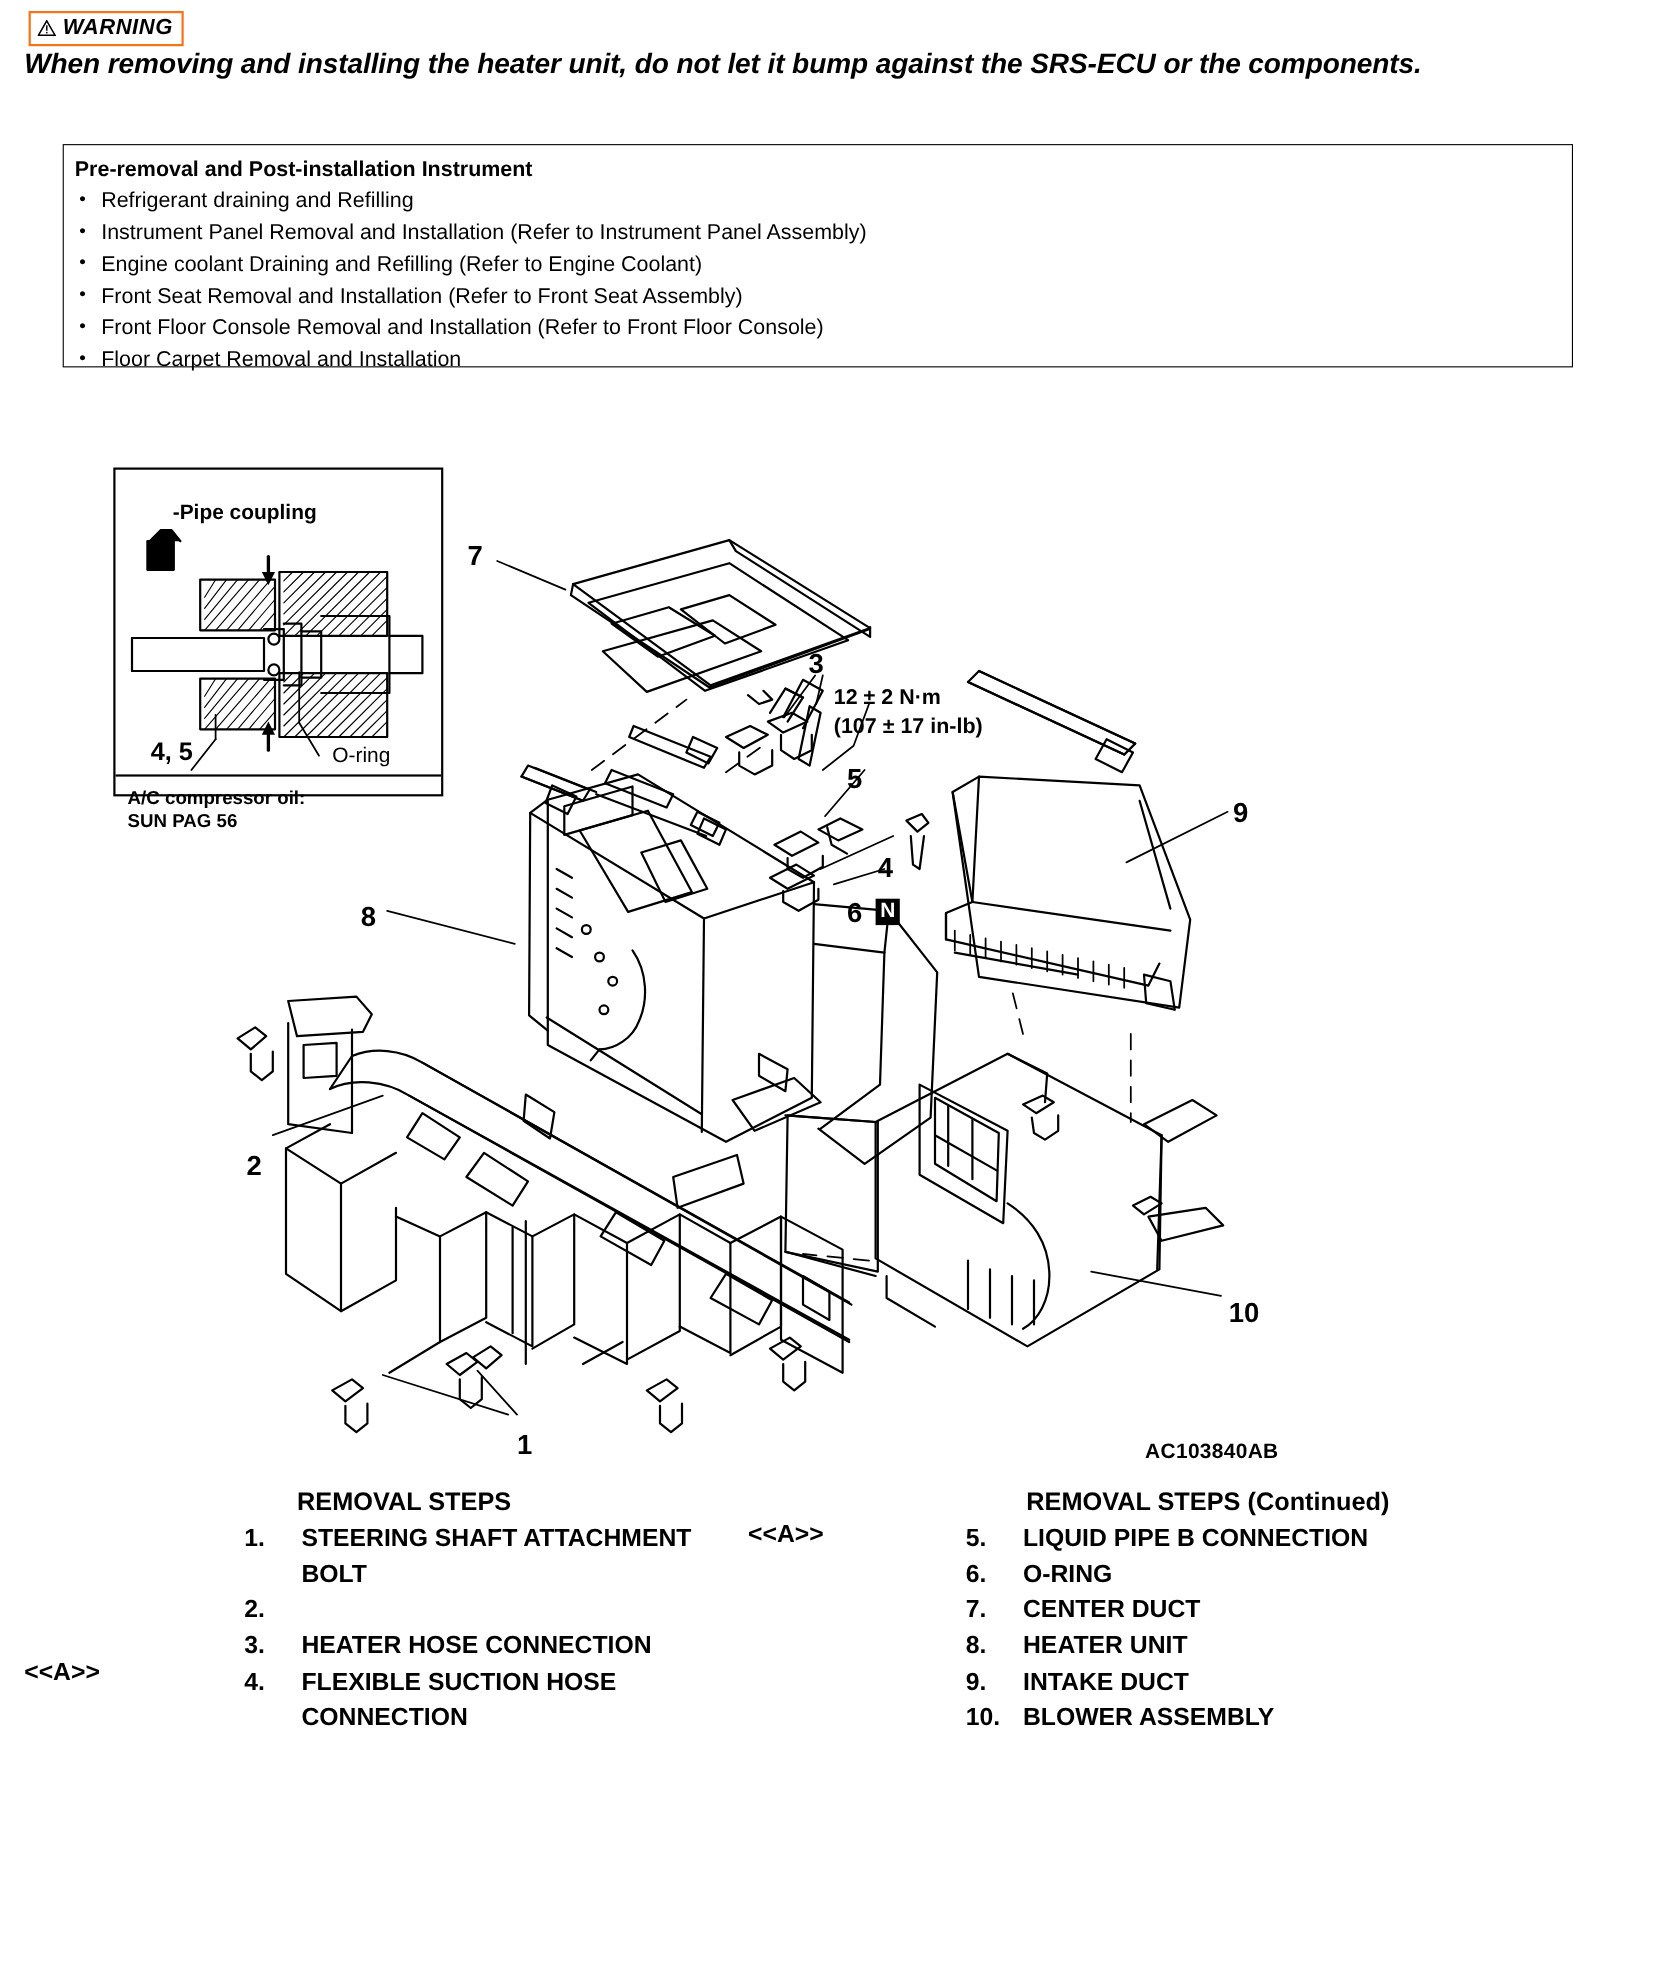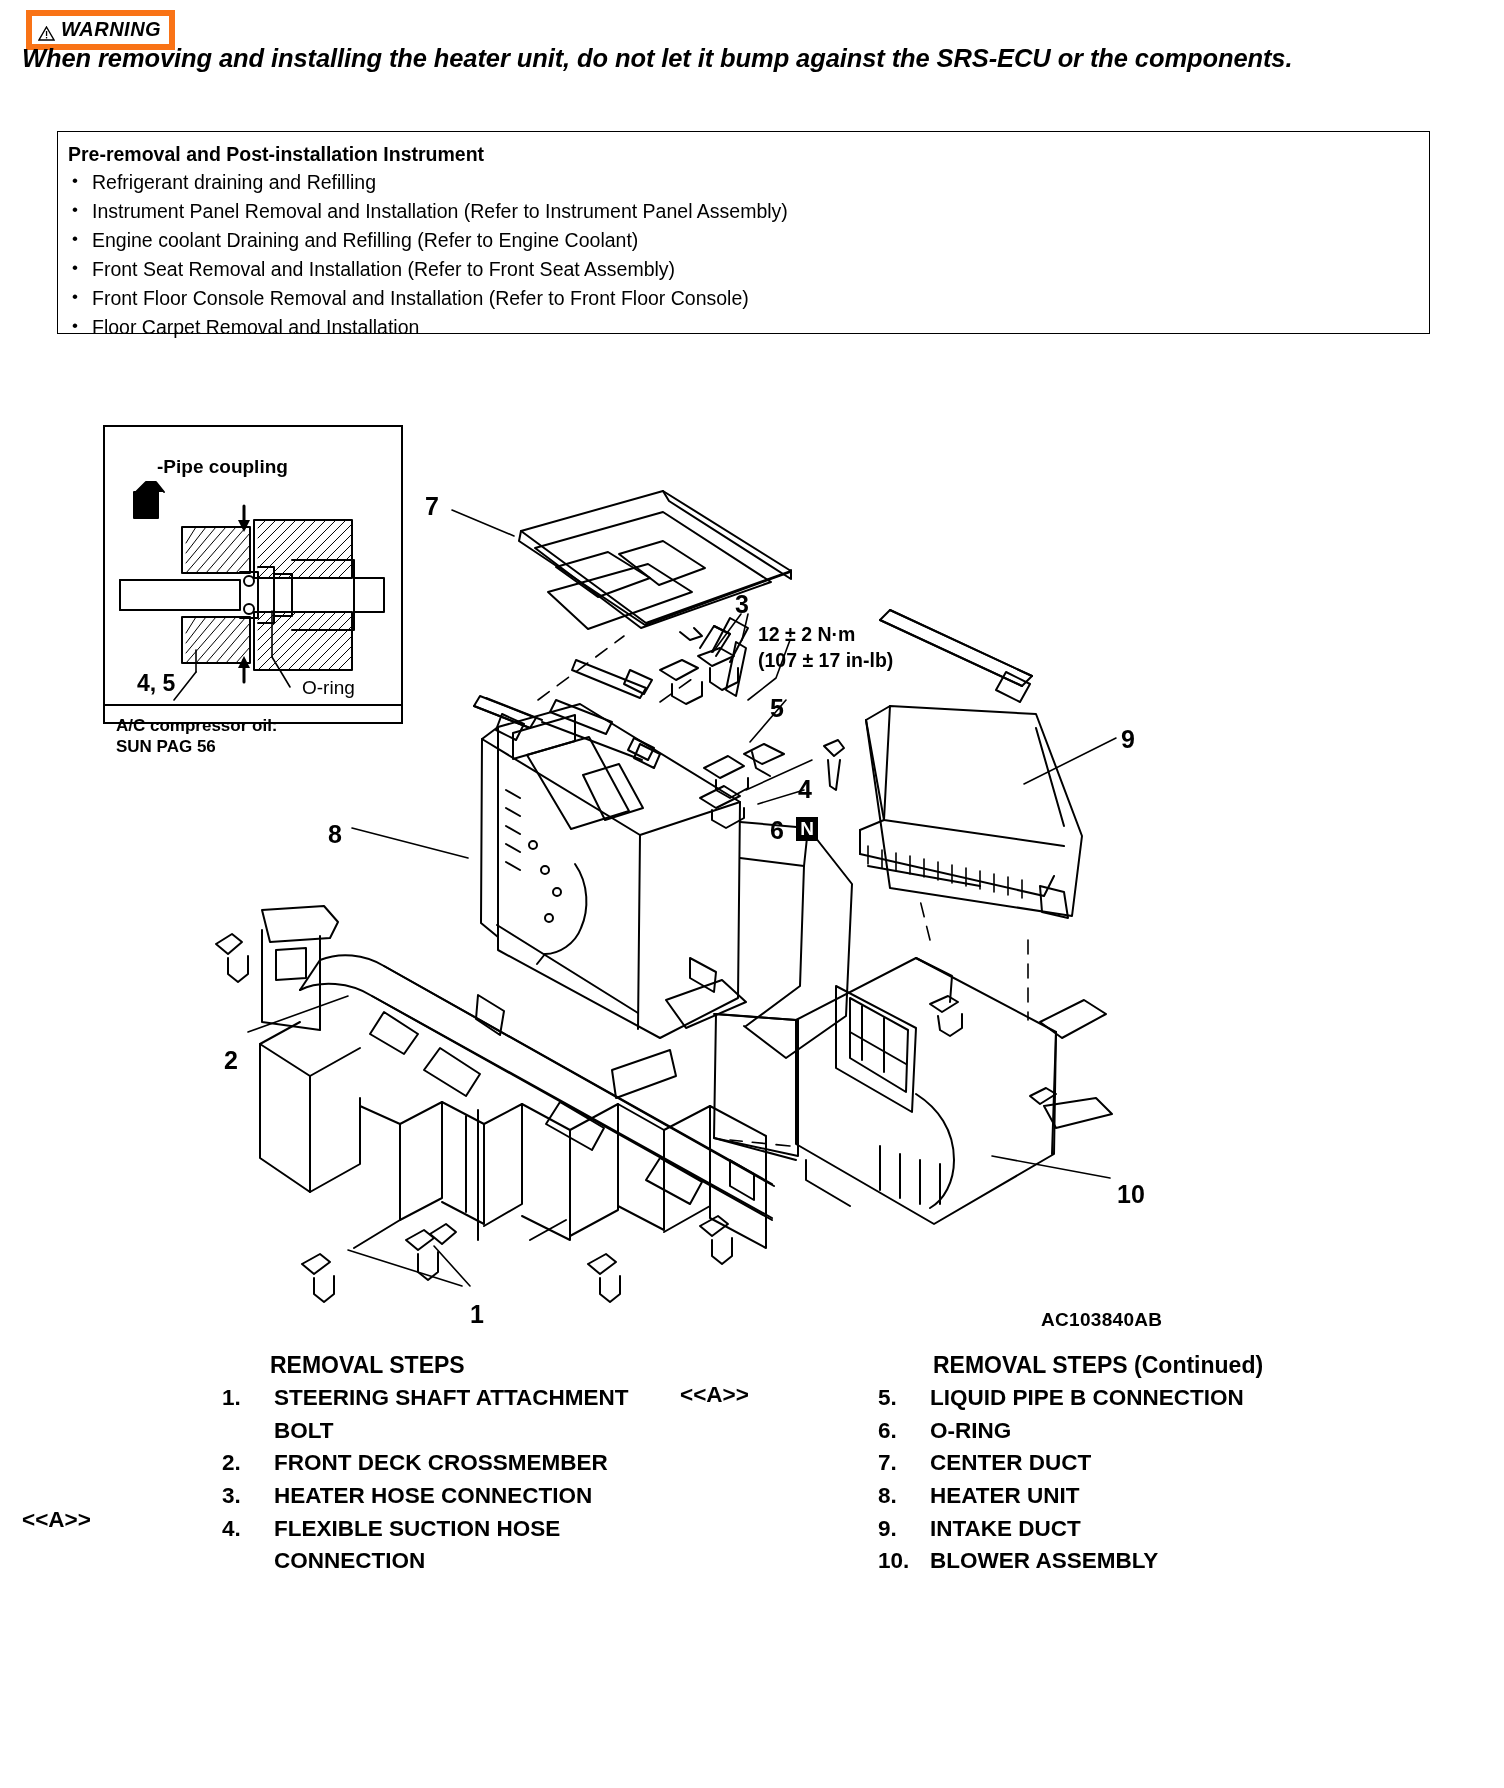--- a/index.html
+++ b/index.html
@@ -18,24 +18,24 @@
 
   
   .warning-head {
     position: absolute;
     left: 26px;
     top: 10px;
     display: flex;
     align-items: center;
   }
   .warning-box {
-    border: 6px solid #f97316;
+    border: 2px solid #f97316;
     padding: 2px 8px 3px 6px;
     display: flex;
-    align-items: flex-end;
+    align-items: center;
     gap: 6px;
   }
   .warn-tri {
     display: inline-block;
     width: 17px;
     height: 15px;
   }
   .warning-label {
     font-style: italic;
     font-weight: bold;
@@ -511,21 +511,20 @@
 <div class="aref-top">&lt;&lt;A&gt;&gt;</div>
 <div class="aref-left">&lt;&lt;A&gt;&gt;</div>
 
 <div class="steps left">
   <div class="row">
     <span class="num">1.</span>
     <span class="txt">STEERING SHAFT ATTACHMENT BOLT</span>
   </div>
   <div class="row">
     <span class="num">2.</span>
-    <span class="txt">FRONT DECK CROSSMEMBER</span>
   </div>
   <div class="row">
     <span class="num">3.</span>
     <span class="txt">HEATER HOSE CONNECTION</span>
   </div>
   <div class="row">
     <span class="num">4.</span>
     <span class="txt">FLEXIBLE SUCTION HOSE CONNECTION</span>
   </div>
 </div>

